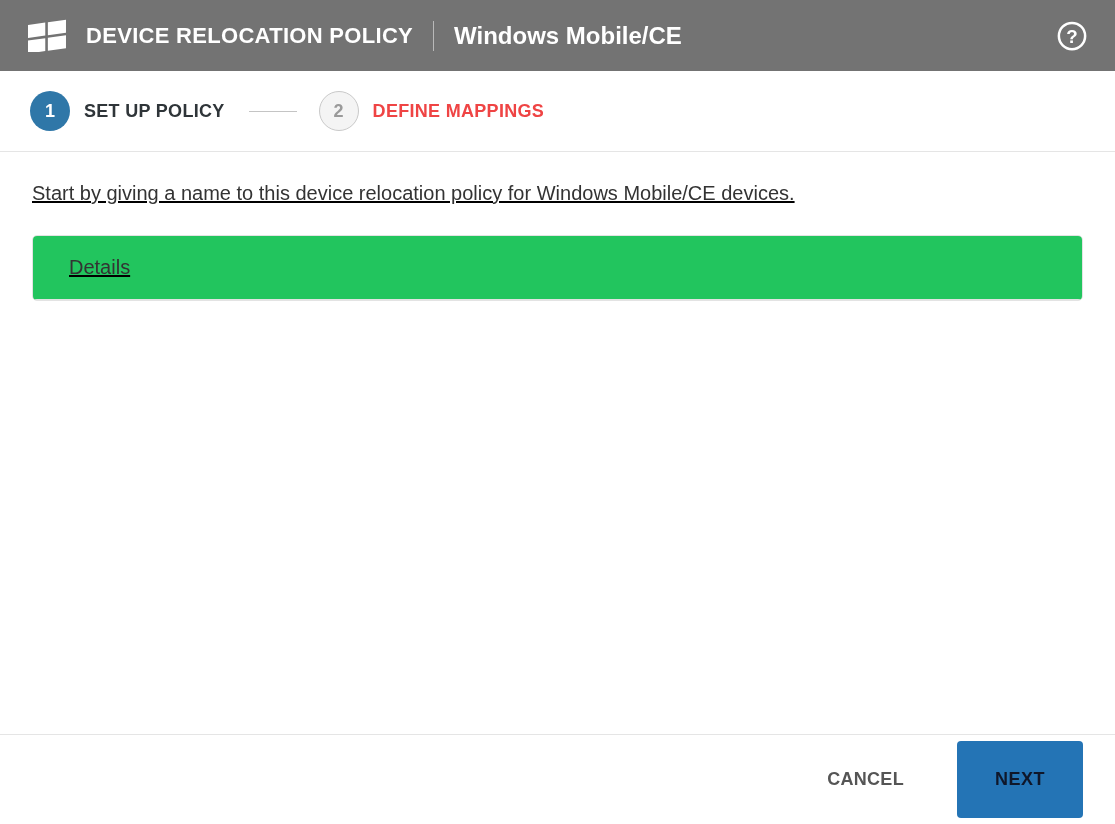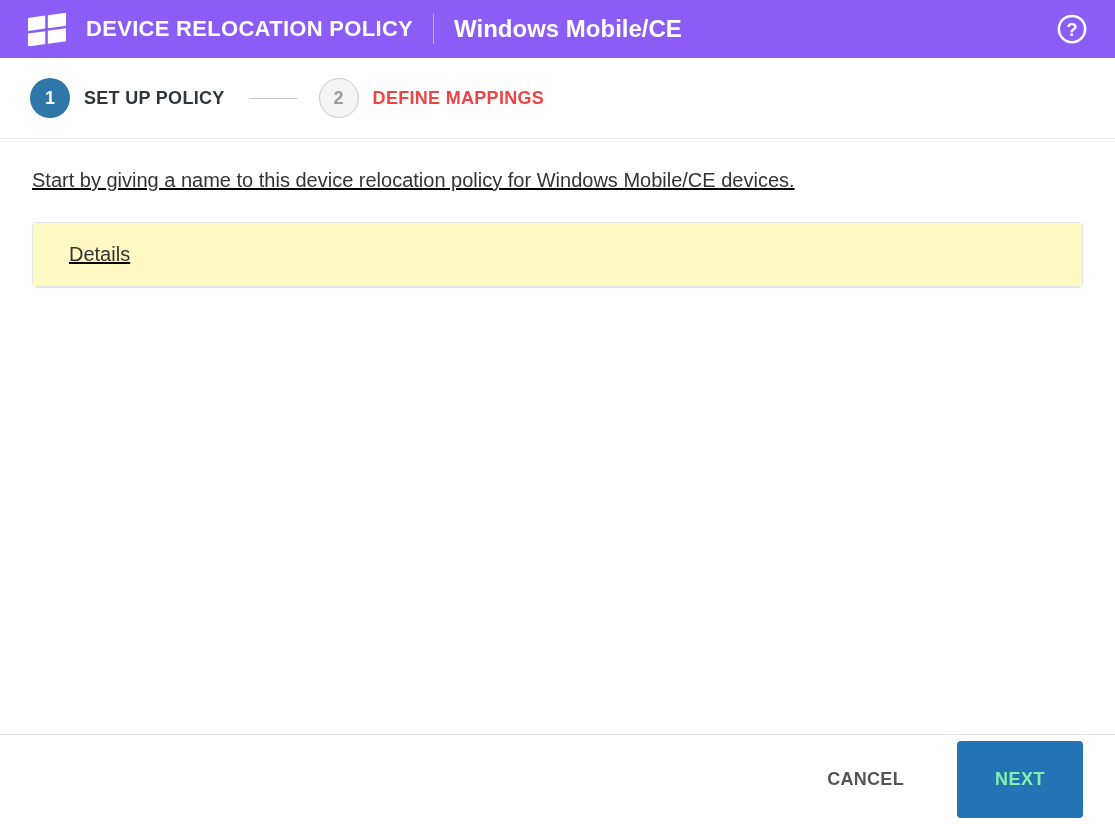--- a/index.html
+++ b/index.html
@@ -11,22 +11,22 @@
       font-family: "Segoe UI", -apple-system, BlinkMacSystemFont, sans-serif;
       width: 1115px;
       height: 824px;
       display: flex;
       flex-direction: column;
       background: #fff;
       overflow: hidden;
     }
     
     .header {
-      background: #8b5cf6;
-      height: 58px;
+      background: #737373;
+      height: 71px;
       display: flex;
       align-items: center;
       padding: 0 28px;
       position: relative;
     }
     .header-logo {
       width: 38px;
       height: 34px;
       margin-right: 20px;
       flex-shrink: 0;
@@ -115,21 +115,21 @@
       font-size: 20px;
       color: #333;
       margin-bottom: 30px;
     }
     .panel {
       border: 1px solid #e3e3e3;
       border-radius: 5px;
       overflow: hidden;
     }
     .panel-header {
-      background: #fef9c3;
+      background: #22c55e;
       padding: 20px 36px;
       font-size: 20px;
       color: #333;
       border-bottom: 1px solid #e3e3e3;
     }
     .panel-body {
       padding: 26px 36px 36px 36px;
       display: flex;
       align-items: center;
     }
@@ -173,21 +173,21 @@
       font-size: 18px;
       font-weight: 600;
       letter-spacing: 0.3px;
       color: #555;
       cursor: pointer;
     }
     .btn-next {
       background: #2474b5;
       border: none;
       border-radius: 4px;
-      color: #86efac;
+      color: #0f172a;
       font-size: 18px;
       font-weight: 600;
       letter-spacing: 0.5px;
       padding: 28px 38px;
       cursor: pointer;
     }
   </style>
 </head>
 <body>
 

